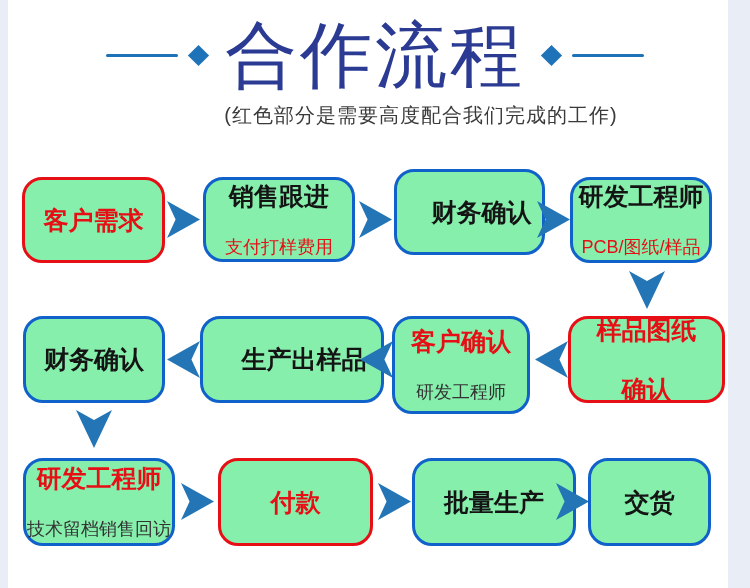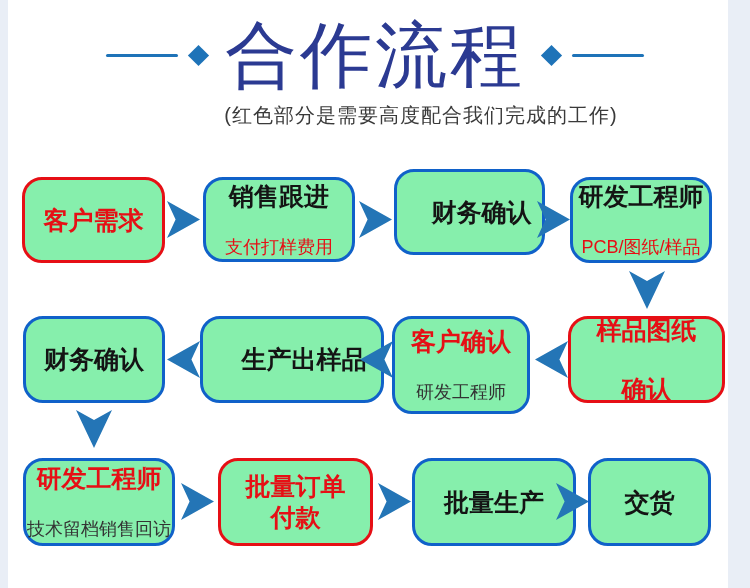--- a/index.html
+++ b/index.html
@@ -96,21 +96,20 @@
 
   <div class="ar down" style="left:76px;top:410px;"></div>
 
   <div class="node" style="left:23px;top:458px;width:152px;height:88px;">
     <div class="nt red">研发工程师</div>
     <div class="ns gray">技术留档销售回访</div>
   </div>
   <div class="ar right" style="left:181px;top:483px;"></div>
 
   <div class="node red-box" style="left:218px;top:458px;width:155px;height:88px;">
-    <div class="nt red">批量订单</div>
     <div class="nt red">付款</div>
   </div>
   <div class="ar right" style="left:378px;top:483px;"></div>
 
   <div class="node" style="left:412px;top:458px;width:164px;height:88px;">
     <div class="nt">批量生产</div>
   </div>
   <div class="ar right" style="left:556px;top:483px;"></div>
 
   <div class="node" style="left:588px;top:458px;width:123px;height:88px;">

